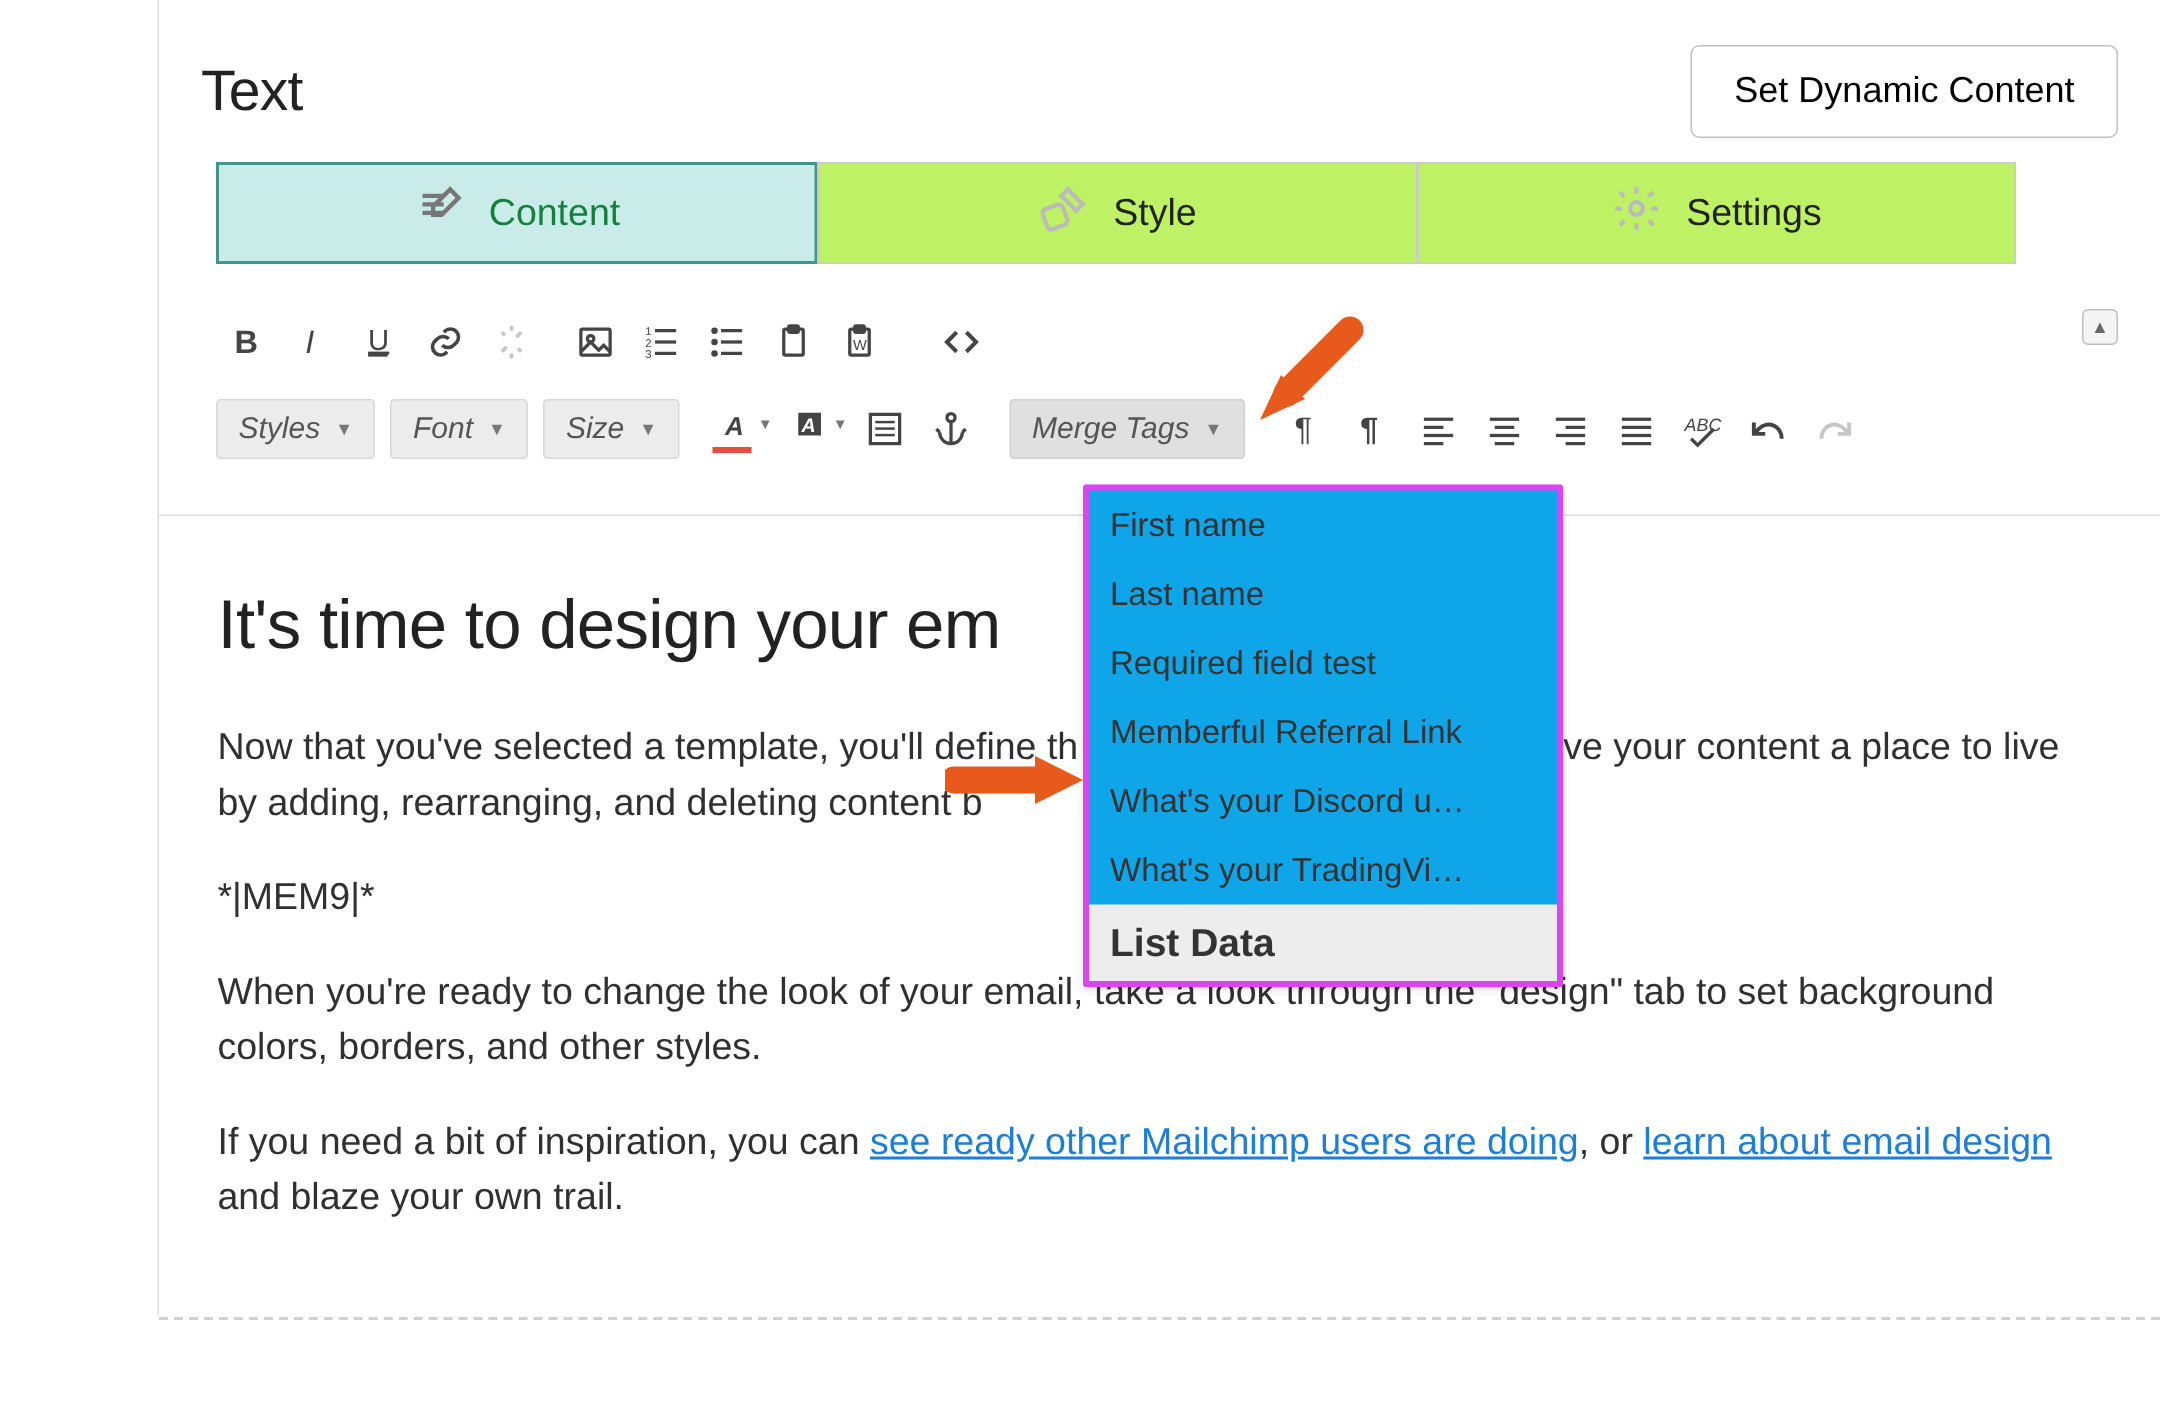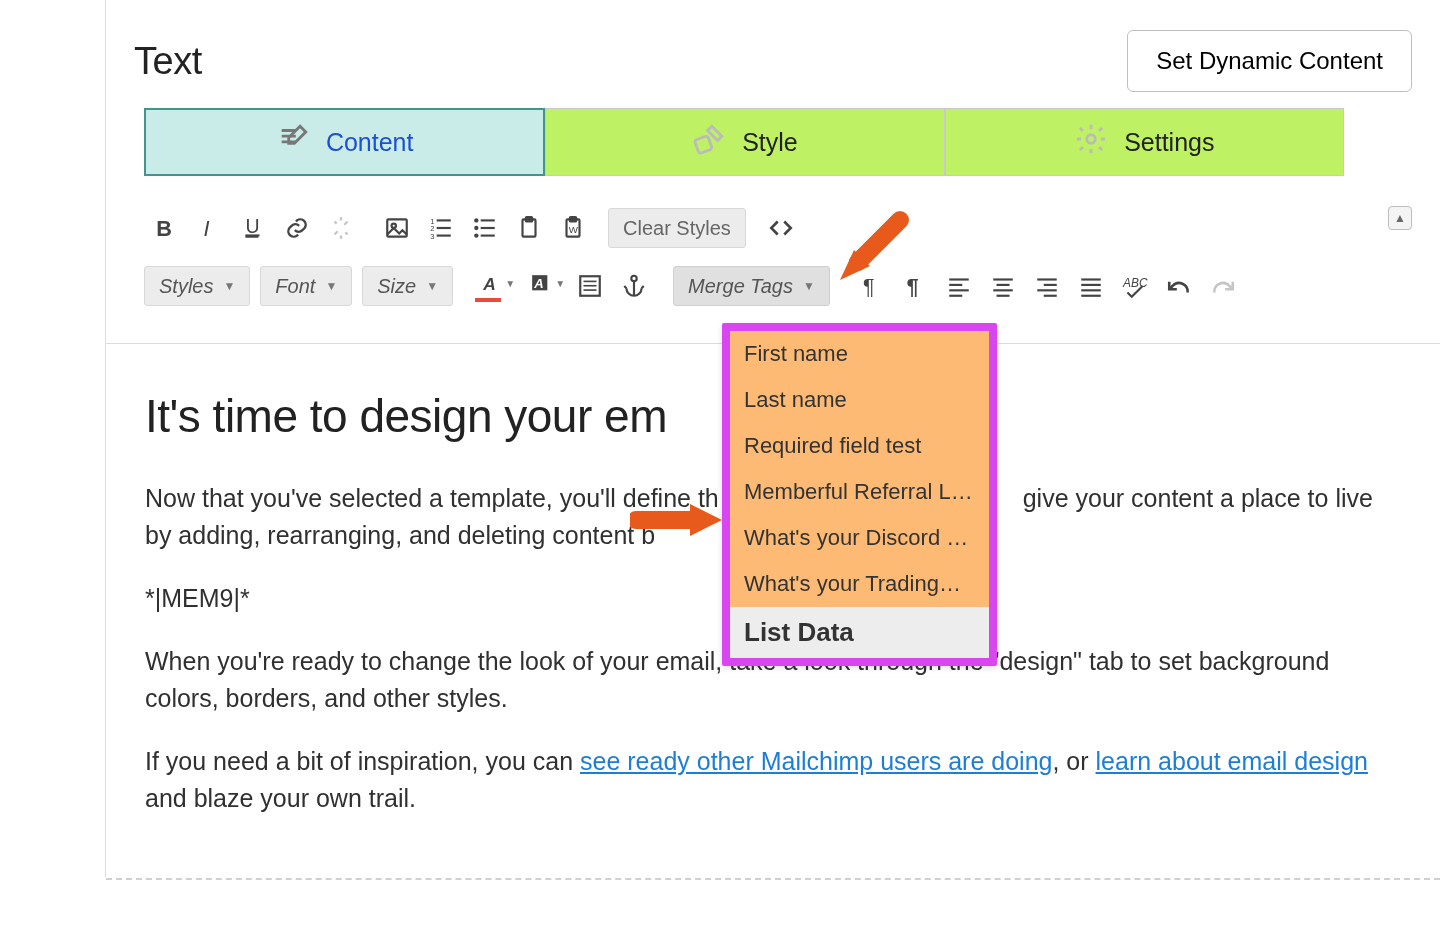--- a/index.html
+++ b/index.html
@@ -8,21 +8,21 @@
   .outer { width:1440px; height:944px; position:relative; }
   .left-border { position:absolute; left:105px; top:0; width:1px; height:877px; background:#dcdcdc; }
   .panel { position:absolute; left:106px; top:0; right:0; bottom:0; }
   .header { display:flex; align-items:center; justify-content:space-between; padding:30px 28px 16px 28px; }
   .title { font-size:38px; font-weight:400; letter-spacing:-0.5px; }
   .dyn-btn { font-size:24px; font-weight:500; padding:16px 28px; border:1px solid #bfbfbf; border-radius:6px; background:#fff; cursor:pointer; }
 
   .tabs { display:flex; margin:0 0 0 38px; width:1200px; }
   .tab { flex:1; display:flex; align-items:center; justify-content:center; gap:16px; height:68px; border:1px solid #c9c9c9; font-size:25px; font-weight:500; cursor:pointer; background:#bef264; }
   .tab + .tab { border-left:1px solid #c9c9c9; }
-  .tab.active { background:#c9ece8; border:2px solid #43948d; color:#1d4ed8; }
+  .tab.active { background:#c9ece8; border:2px solid #43948d; color:#15803d; }
   .tab svg { width:34px; height:34px; }
   .tab .ico { color:#888; }
   .tab.active .ico { color:#777; }
 
   .toolbar { margin-top:30px; padding:0 28px 0 38px; position:relative; }
   .tb-row { display:flex; align-items:center; gap:2px; height:44px; }
   .tb-row.second { margin-top:14px;font-style:italic; }
   .tb-btn, .tb-chip { height:40px; display:inline-flex; align-items:center; justify-content:center; padding:0 8px; color:#4a4a4a; cursor:pointer; border-radius:3px; }
   .tb-btn svg { width:26px; height:26px; display:block; }
   .tb-chip { background:#ececec; border:1px solid #d8d8d8; font-size:20px; color:#555; padding:0 14px; gap:10px; }
@@ -37,21 +37,21 @@
 
   .editor-divider-top { position:absolute; left:106px; right:0; top:343px; height:1px; background:#dcdcdc; }
   .editor { position:absolute; left:145px; right:40px; top:370px; font-size:25px; line-height:1.48; color:#303030; }
   .editor h1 { font-size:46px; font-weight:500; margin:12px 0 30px 0; color:#222; letter-spacing:-0.5px; }
   .editor p { margin:0 0 26px 0; }
   .editor a { color:#1c7ed6; text-decoration:underline; }
 
   .dashed-sep { position:absolute; left:106px; right:0; top:878px; border-top:2px dashed #d0d0d0; }
 
   
-  .dropdown { position:absolute; width:275px; background:#fdba74; border:8px solid #d946ef; border-radius:2px; box-shadow:0 2px 6px rgba(0,0,0,.12); z-index:20; }
+  .dropdown { position:absolute; width:320px; background:#0ea5e9; border:4px solid #d946ef; border-radius:2px; box-shadow:0 2px 6px rgba(0,0,0,.12); z-index:20; }
   .dropdown .item { padding:10px 14px; font-size:22px; color:#333; cursor:pointer; white-space:nowrap; overflow:hidden; text-overflow:ellipsis; }
   .dropdown .group { padding:10px 14px; font-size:26px; font-weight:700; color:#333; background:#ededed; }
 
   
   .arrow { position:absolute; z-index:30; pointer-events:none; }
 
   
   .sp { width:10px; }
 </style>
 </head>
@@ -165,21 +165,20 @@
             </svg>
           </div>
         <div class="tb-btn">
             <svg viewBox="0 0 24 24" fill="none" stroke="#444" stroke-width="2">
               <rect x="6" y="4" width="12" height="16" rx="1"></rect>
               <rect x="9" y="2" width="6" height="4" rx="1" fill="#444"></rect>
               <text x="8" y="17" font-size="9" fill="#444" stroke="none">W</text>
             </svg>
           </div>
         <div class="sp"></div>
-        <div class="tb-chip clear">Clear Styles</div>
         <div class="sp"></div>
         <div class="tb-btn">
             <svg viewBox="0 0 24 24" fill="none" stroke="#444" stroke-width="2.4">
               <path d="M9 6l-6 6 6 6M15 6l6 6-6 6"></path>
             </svg>
           </div>
       </div>
 
       <div class="tb-row second">
         <div class="tb-chip">

